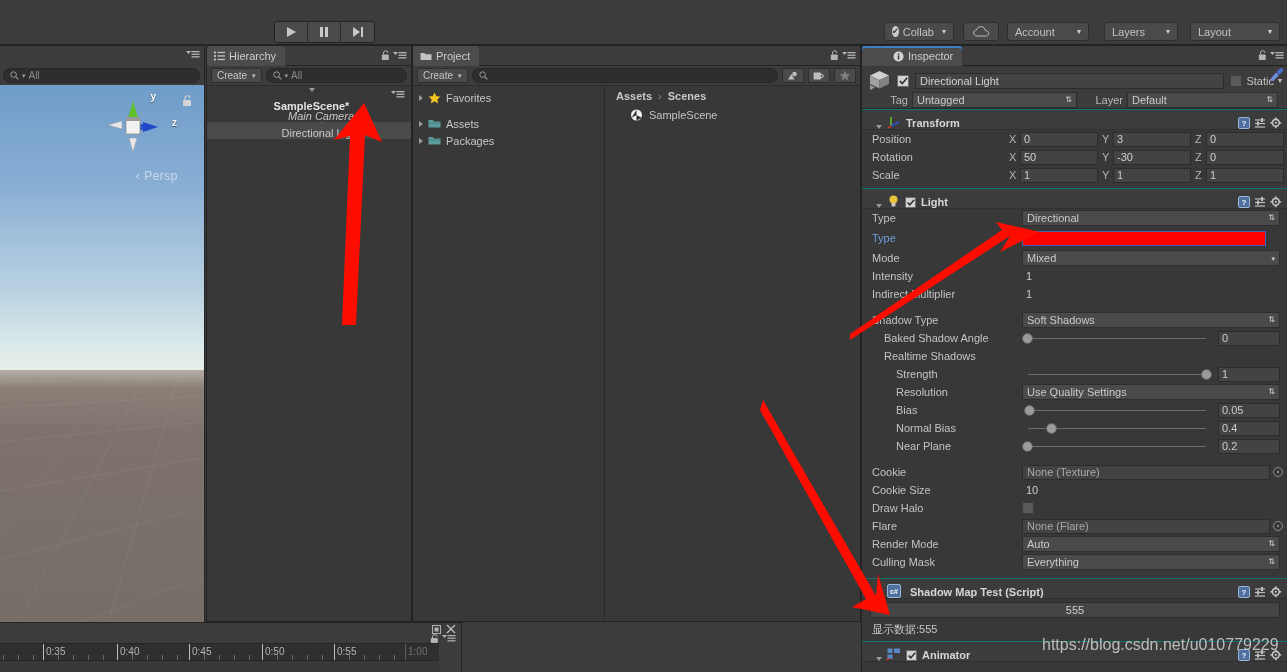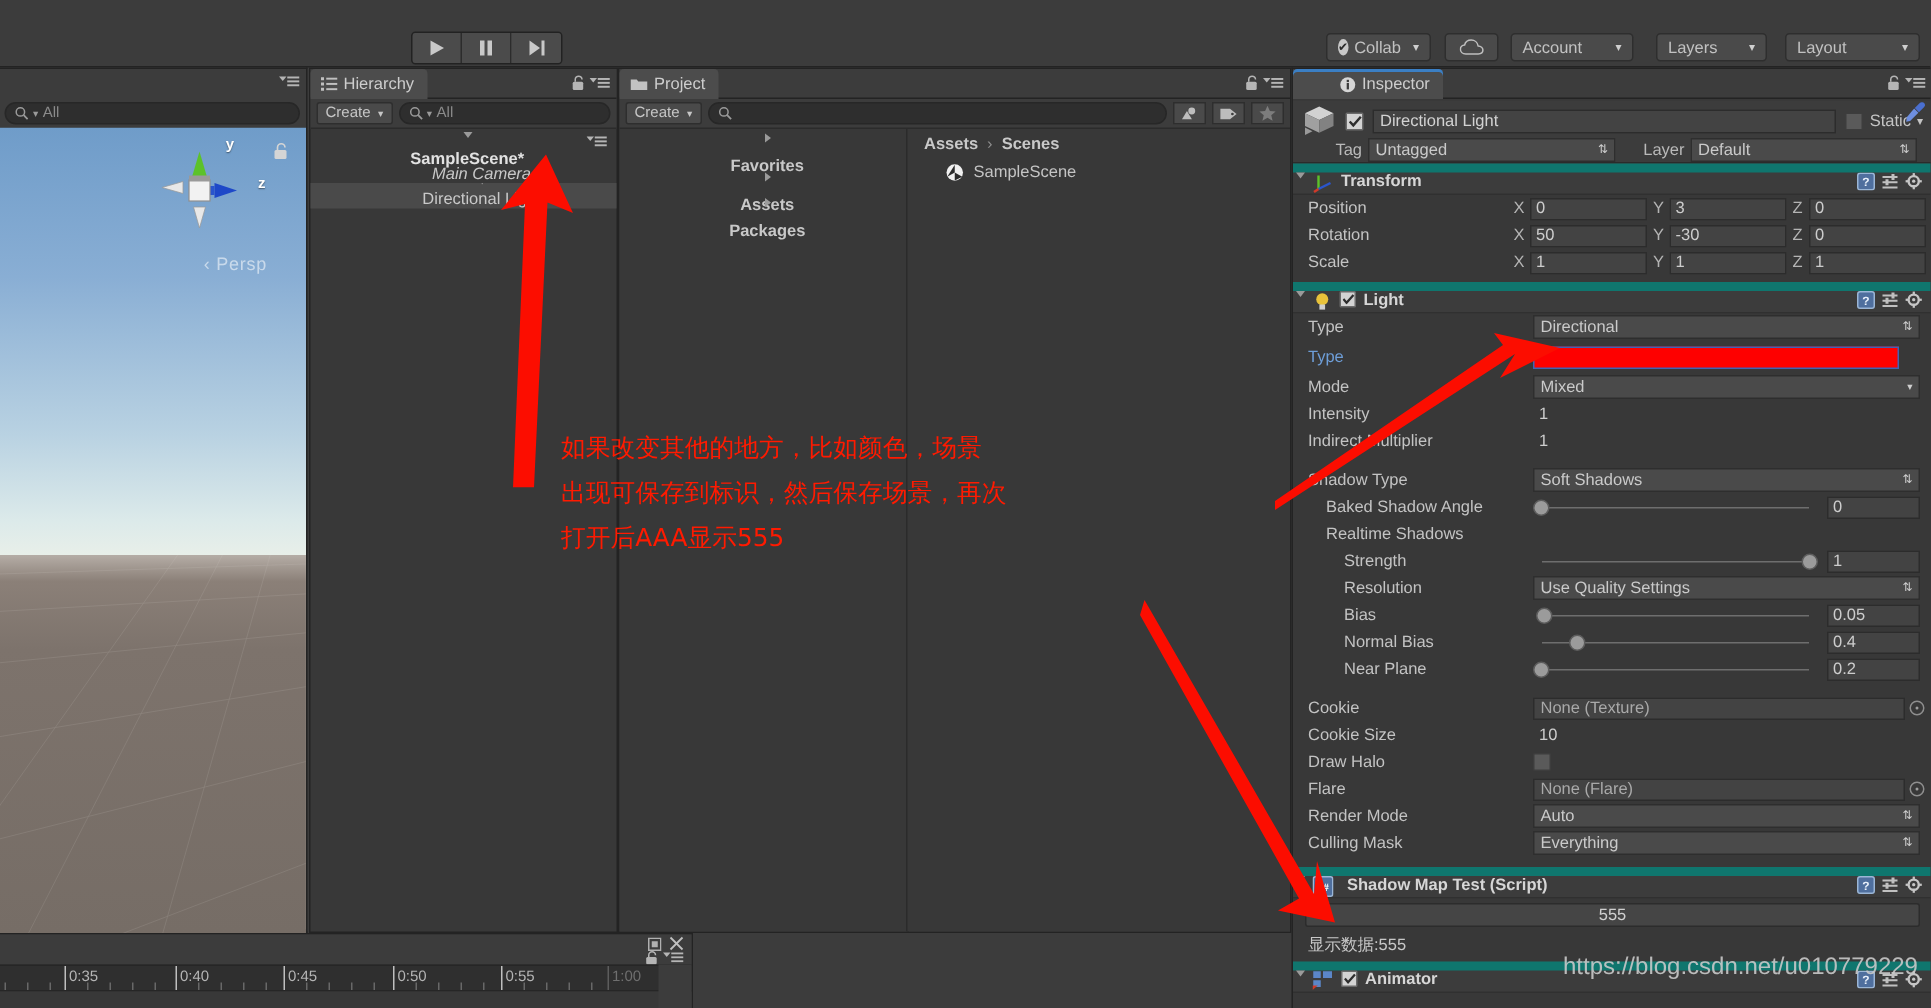--- a/index.html
+++ b/index.html
@@ -142,21 +142,21 @@
 
   
   #project-panel { left: 412px; top: 45px; width: 449px; height: 577px; }
   #proj-left {
     position: absolute; left: 0; top: 40px; width: 192px; bottom: 0;
     background: #383838; border-right: 1px solid #2b2b2b;
   }
   #proj-right { position: absolute; left: 193px; top: 40px; right: 0; bottom: 0; background: #383838; }
   .proj-row {
     height: 17px; display: flex; align-items: center; gap: 5px;
-    padding-left: 6px; font-size: 11px; font-weight: bold; color: #c8c8c8; flex-direction: column;
+    padding-left: 6px; font-size: 11px; font-weight: normal; color: #c8c8c8;
   }
   .breadcrumb {
     height: 20px; display: flex; align-items: center; gap: 6px;
     padding-left: 10px; font-size: 11px; font-weight: bold; color: #c9c9c9;
   }
   .breadcrumb .sep { color: #8e8e8e; font-weight: normal; }
   .asset-row {
     height: 18px; display: flex; align-items: center; gap: 6px;
     padding-left: 24px; font-size: 11px; color: #c4c4c4;
   }
@@ -184,23 +184,23 @@
   .static-box { display: flex; align-items: center; gap: 4px; font-size: 11px; color: #c4c4c4; }
   .tag-row { display: flex; align-items: center; gap: 4px; padding: 2px 6px 0 6px; font-size: 11px; }
   .dd {
     background: #4a4a4a; border: 1px solid #2e2e2e; height: 16px;
     display: flex; align-items: center; padding: 0 4px;
     font-size: 11px; color: #cacaca; position: relative;
   }
   .dd .updn { position: absolute; right: 4px; font-size: 8px; color: #cfcfcf; line-height: 1; }
 
   .comp-header {
-    height: 21px; display: flex; align-items: flex-start; gap: 5px;
-    padding-left: 2px; background: #3c3c3c;
-    border-top: 6px solid #0f766e; border-bottom: 1px solid #303030;
+    height: 21px; display: flex; align-items: flex-end; gap: 5px;
+    padding-left: 14px; background: #3c3c3c;
+    border-top: 1px solid #0f766e; border-bottom: 1px solid #303030;
     font-size: 11px; font-weight: bold; color: #d6d6d6; position: relative;
   }
   .comp-header .hdr-icons { position: absolute; right: 5px; display: flex; gap: 4px; align-items: center; }
   .prop-row {
     height: 18px; display: flex; align-items: center; font-size: 11px; color: #c3c3c3;
   }
   .prop-label { width: 160px; padding-left: 10px; white-space: nowrap; }
   .prop-label.ind1 { padding-left: 22px; }
   .prop-label.ind2 { padding-left: 34px; }
   .prop-label.blue { color: #6e9ed8; }
@@ -1048,23 +1048,20 @@
       <span class="tl-minor" style="left:322px;"></span>
         <span class="tl-minor" style="left:349px;"></span>
       <span class="tl-minor" style="left:364px;"></span>
         <span class="tl-minor" style="left:379px;"></span>
       <span class="tl-minor" style="left:394px;"></span>
     </div>
     <div id="tl-body"></div>
     <div id="tl-right-cap"></div>
   </div>
 
-  <div id="annotation">如果改变其他的地方，比如颜色，场景
-出现可保存到标识，然后保存场景，再次
-打开后AAA显示555</div>
 
   <svg class="arrow-svg" style="left:320px;top:100px;width:90px;height:225px;" viewBox="0 0 90 225">
     <path d="M36 225 L45 35 L62 42 L44 3 L14 40 L30 36 L22 225 Z" fill="#fc0d00"></path>
   </svg>
 
   <svg class="arrow-svg" style="left:850px;top:222px;width:190px;height:118px;" viewBox="0 0 190 118">
     <path d="M0 118 L160 14 L150 30 L190 10 L146 0 L152 8 L0 112 Z" fill="#fc0d00"></path>
   </svg>
 
   <svg class="arrow-svg" style="left:760px;top:400px;width:130px;height:225px;" viewBox="0 0 130 225">

